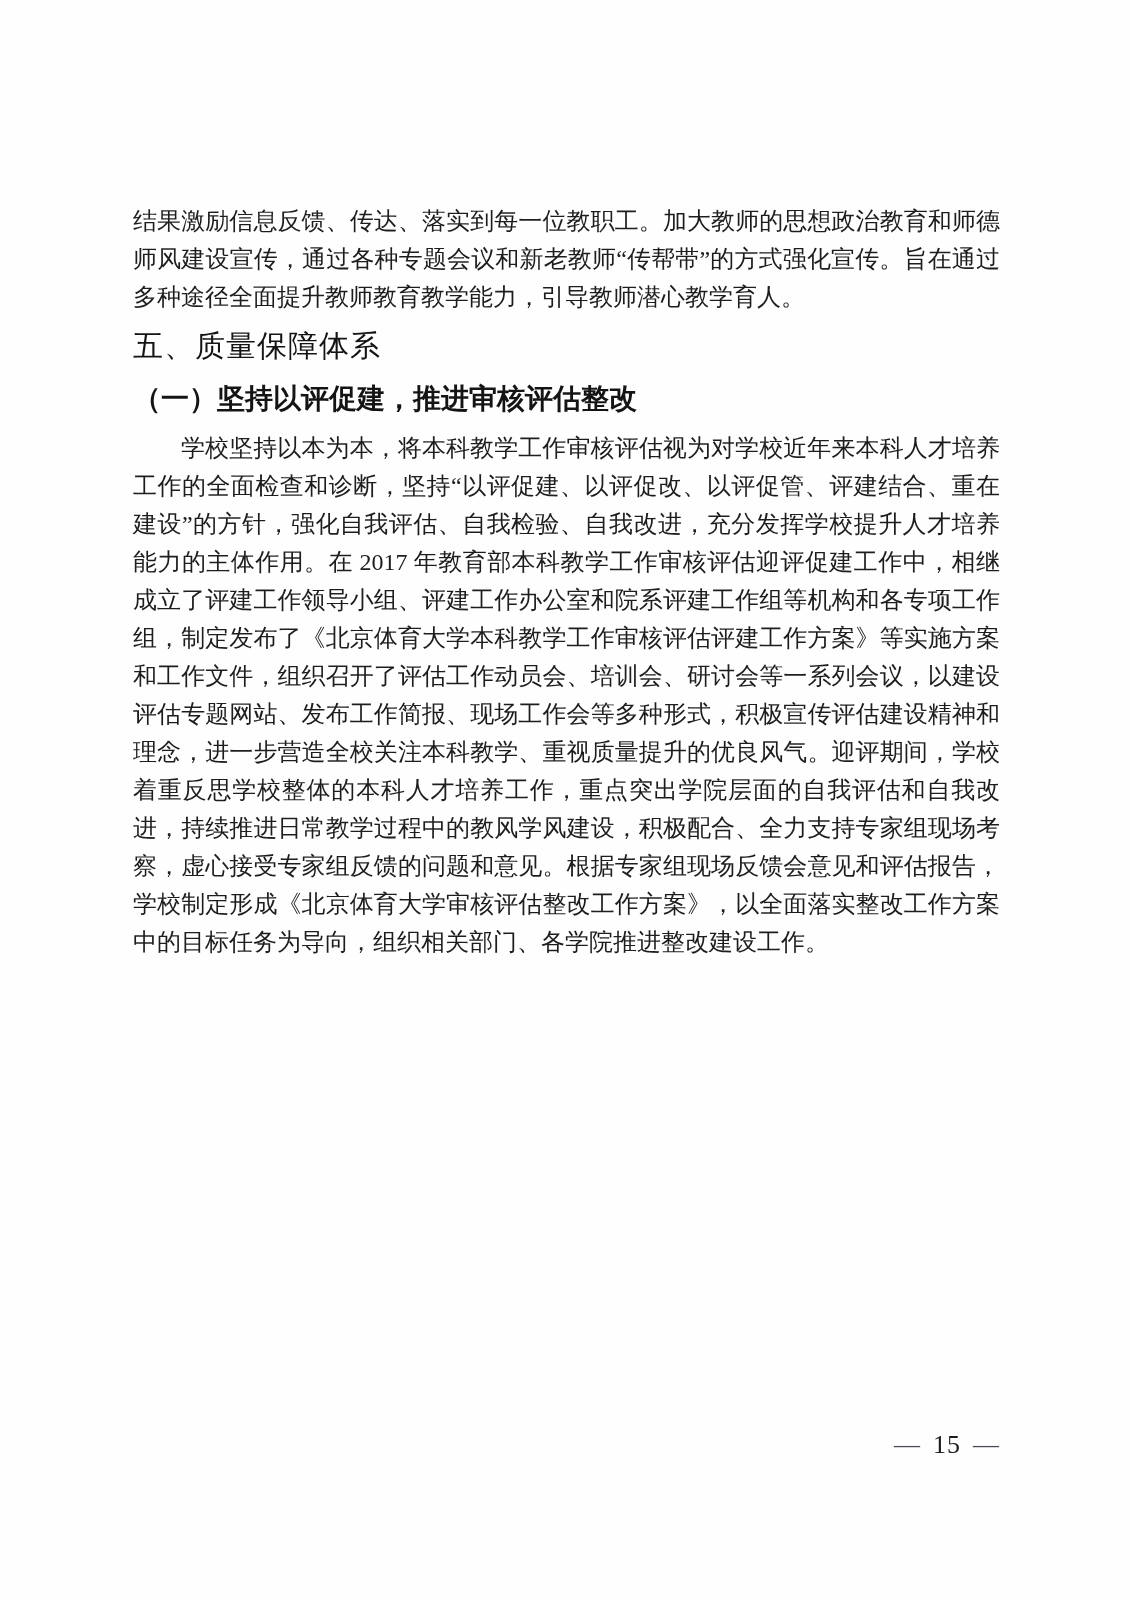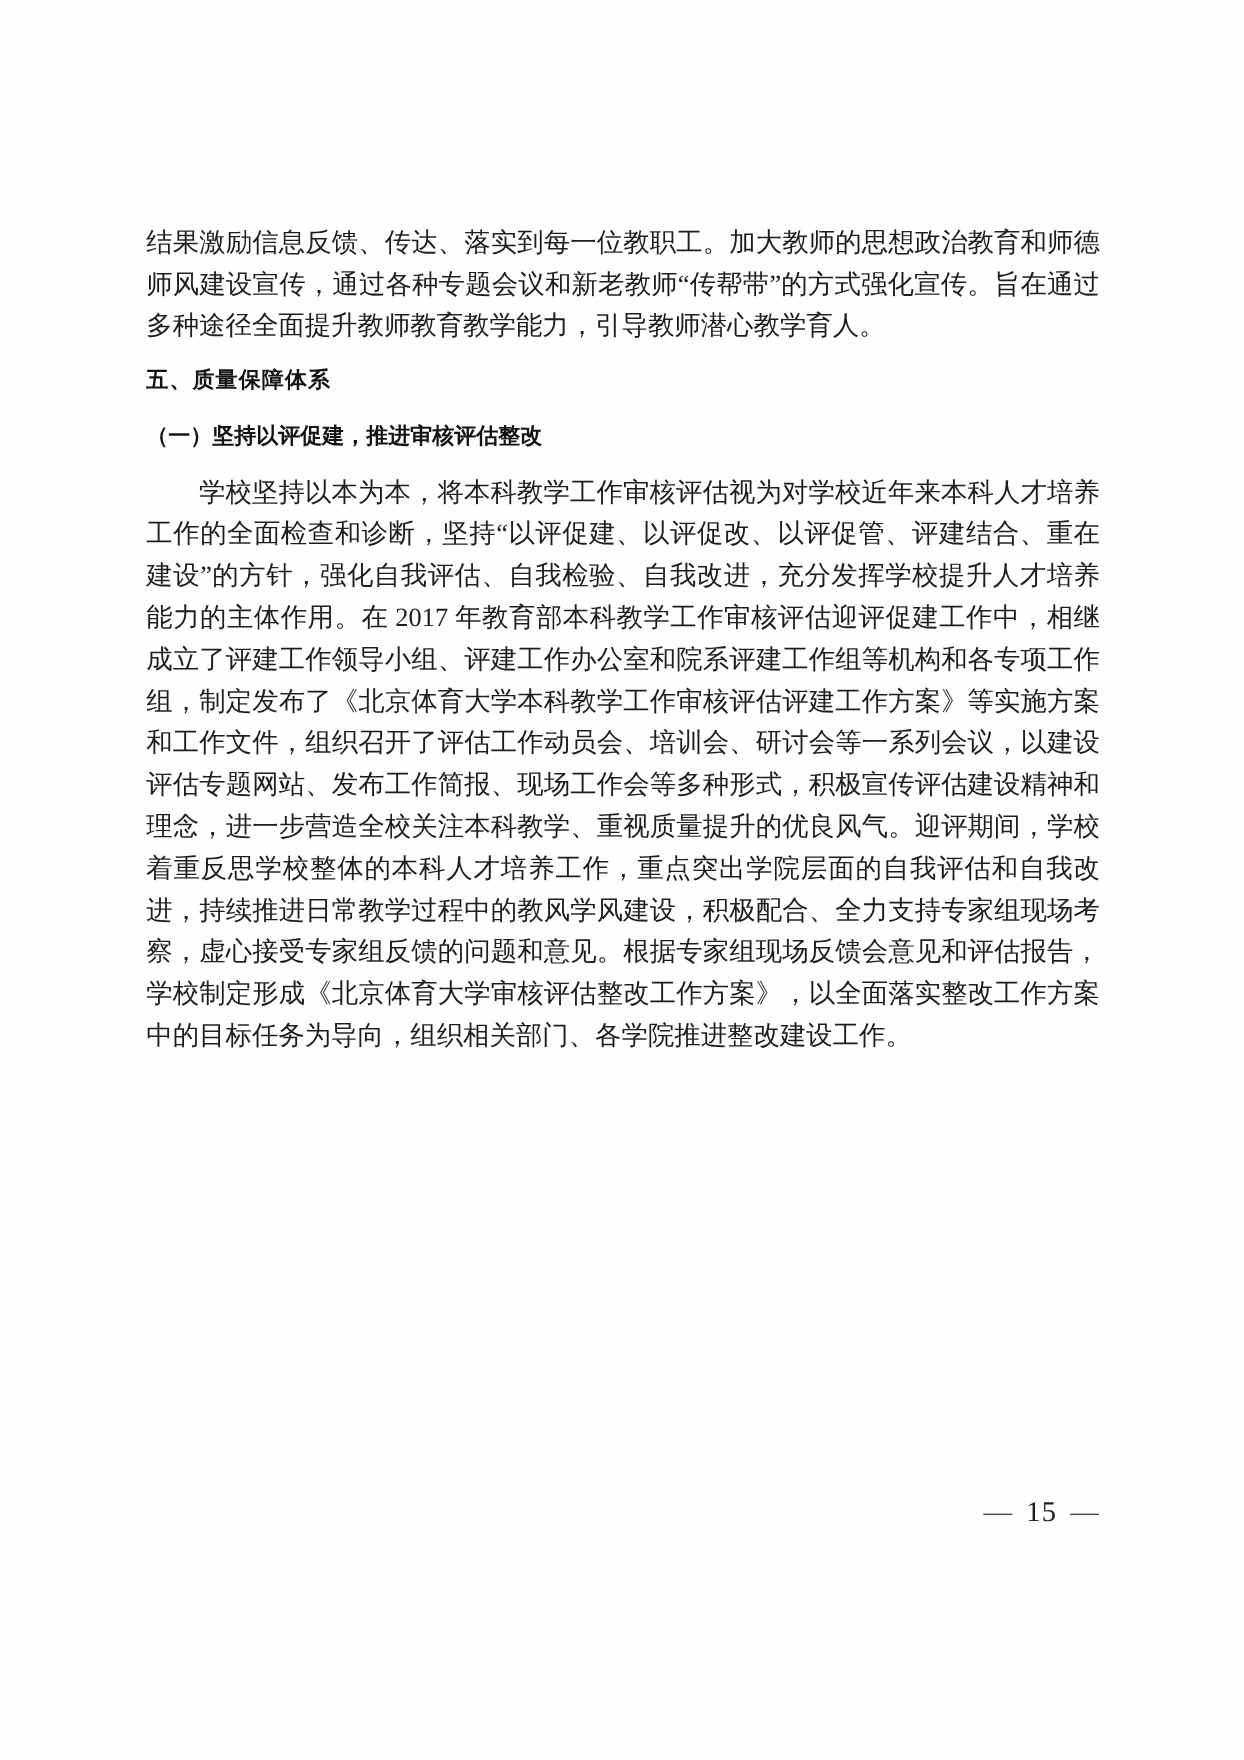--- a/index.html
+++ b/index.html
@@ -32,38 +32,38 @@
     text-align: justify;
     margin: 0;
     color: #1d1d1d;
     word-break: break-all;
   }
   .indent {
     text-indent: 2em;
   }
   .sec-h1 {
     font-family: "Liberation Sans", "DejaVu Sans", sans-serif;
-    font-weight: 700;
-    font-size: 20px;
+    font-weight: 400;
+    font-size: 30px;
     line-height: 42px;
     margin: 9px 0 9px 0;
     color: #141414;
     letter-spacing: 1px;
   }
   .sec-h2 {
-    font-family: Liberation Mono, monospace;
+    font-family: Liberation Sans, sans-serif;
     font-weight: 700;
-    font-size: 20px;
+    font-size: 28px;
     line-height: 40px;
     margin: 12px 0 10px 0;
     color: #141414;
   }
   .footer {
     position: absolute;
-    top: 1360px;
+    top: 1430px;
     right: 131px;
     font-family: "Liberation Serif", "DejaVu Serif", serif;
     font-size: 26px;
     color: #4a4a52;
     letter-spacing: 1px;
     white-space: nowrap;
   }
   .footer .num {
     color: #1d1d1d;
     margin: 0 12px;

